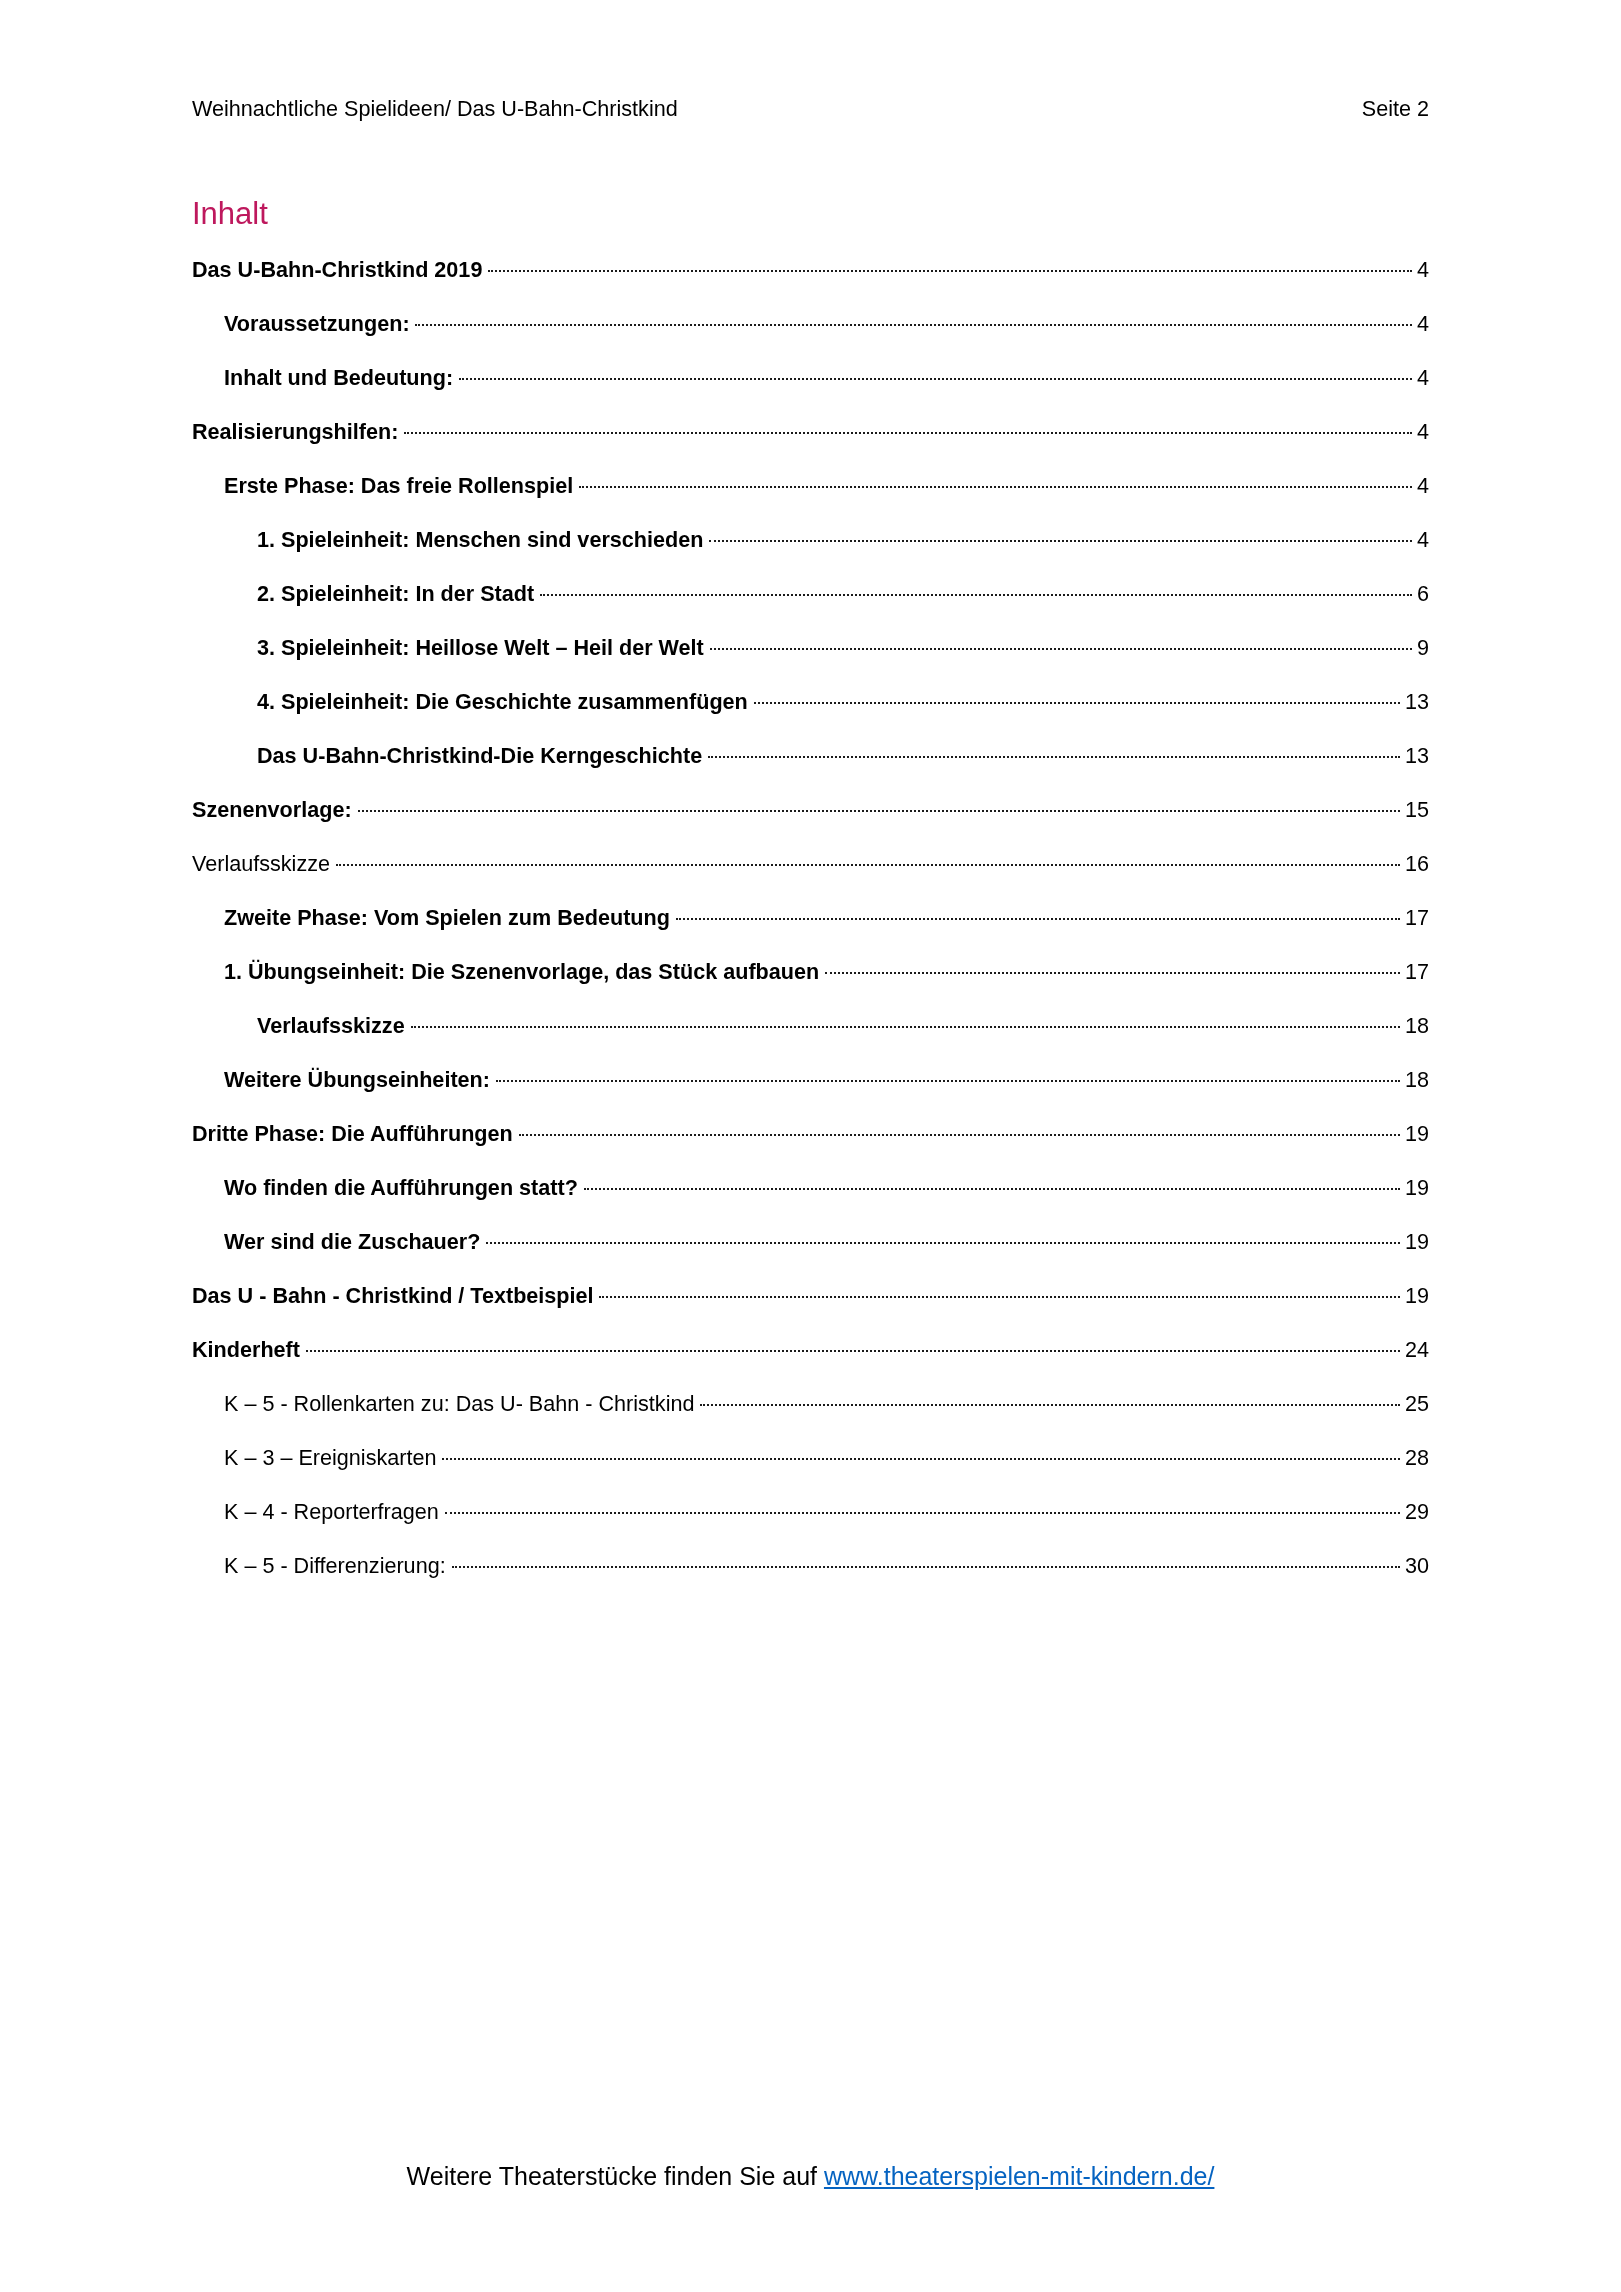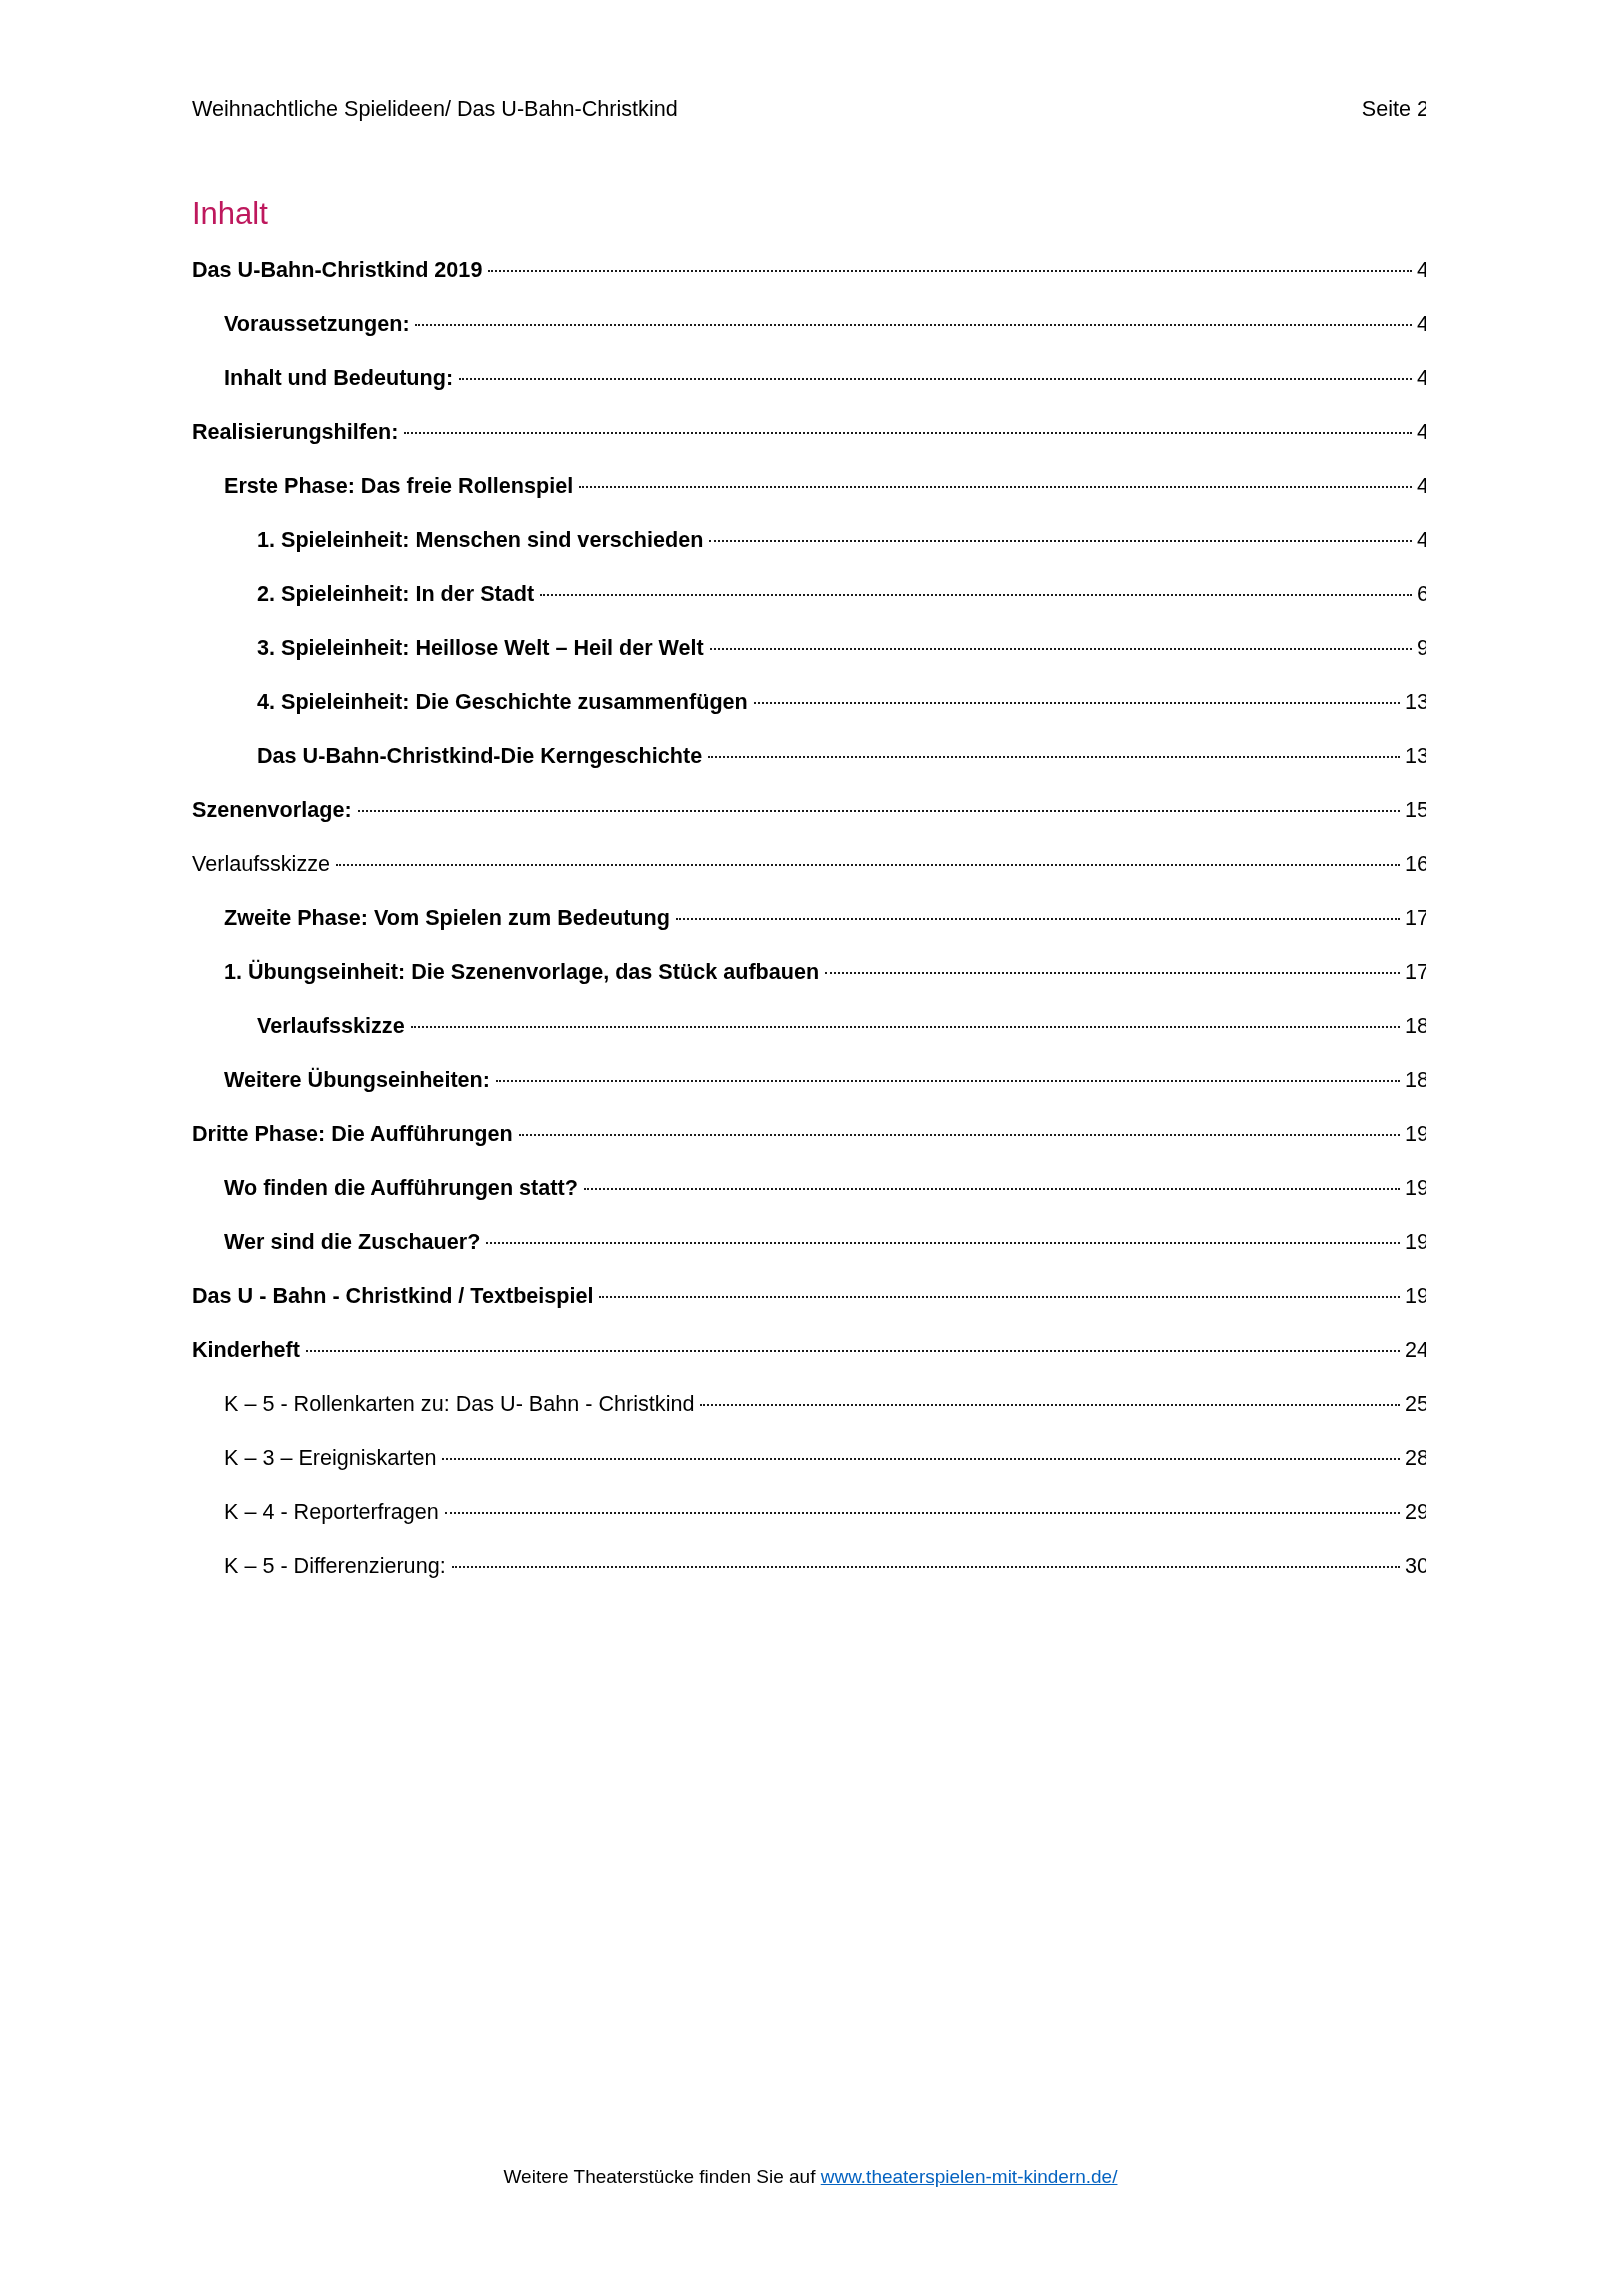--- a/index.html
+++ b/index.html
@@ -4,20 +4,21 @@
 <style>
   html, body { margin: 0; padding: 0; background: #ffffff; }
   .page {
     position: relative;
     width: 1426px;
     height: 2293px;
     background: #ffffff;
     font-family: "Liberation Sans", sans-serif;
     color: #000000;
     overflow: hidden;
+    padding-left: 16px;
   }
   .content {
     position: absolute;
     left: 192px;
     width: 1237px;
   }
   
   .doc-header {
     top: 94px;
     display: flex;
@@ -56,21 +57,21 @@
     border-bottom: 2.4px dotted #1a1a1a;
   }
   .toc-page {
     font-weight: 400;
     white-space: nowrap;
   }
   
   .doc-footer {
     top: 2162px;
     text-align: center;
-    font-size: 19px;
+    font-size: 25px;
     line-height: 29px;
   }
   .footer-link {
     color: #0563C1;
     text-decoration: underline;
     cursor: pointer;
   }
 </style>
 </head>
 <body>

